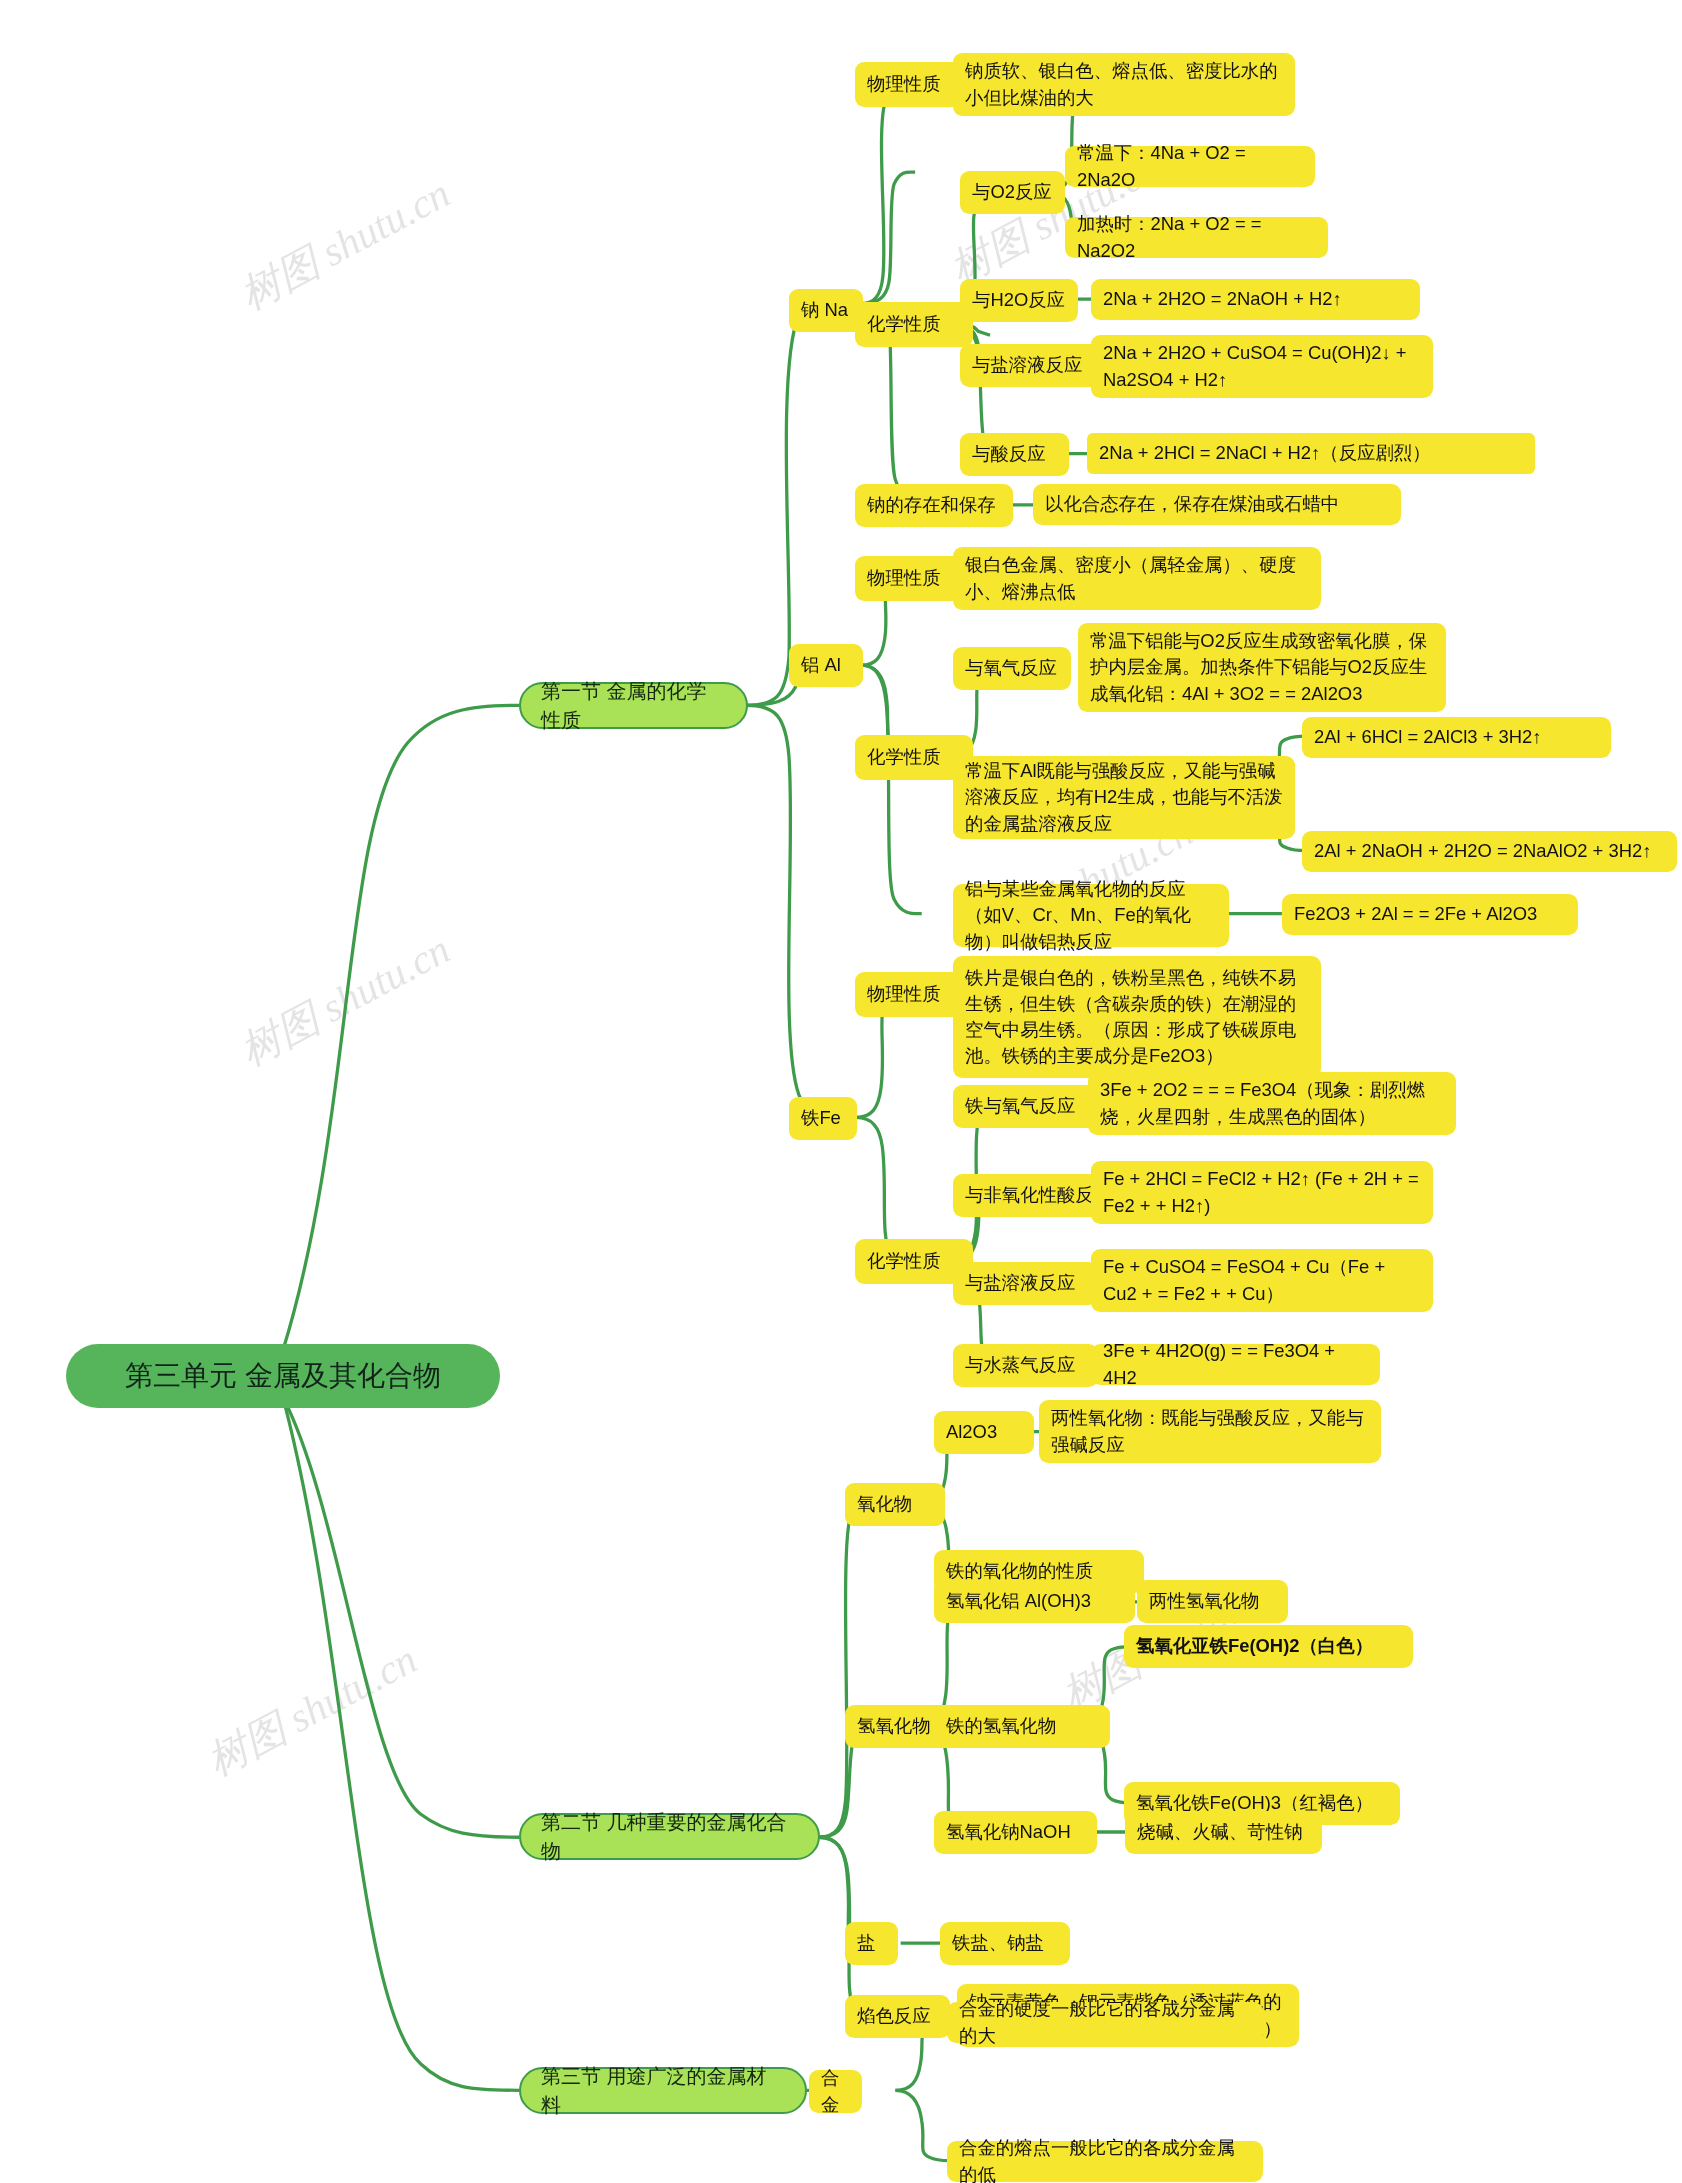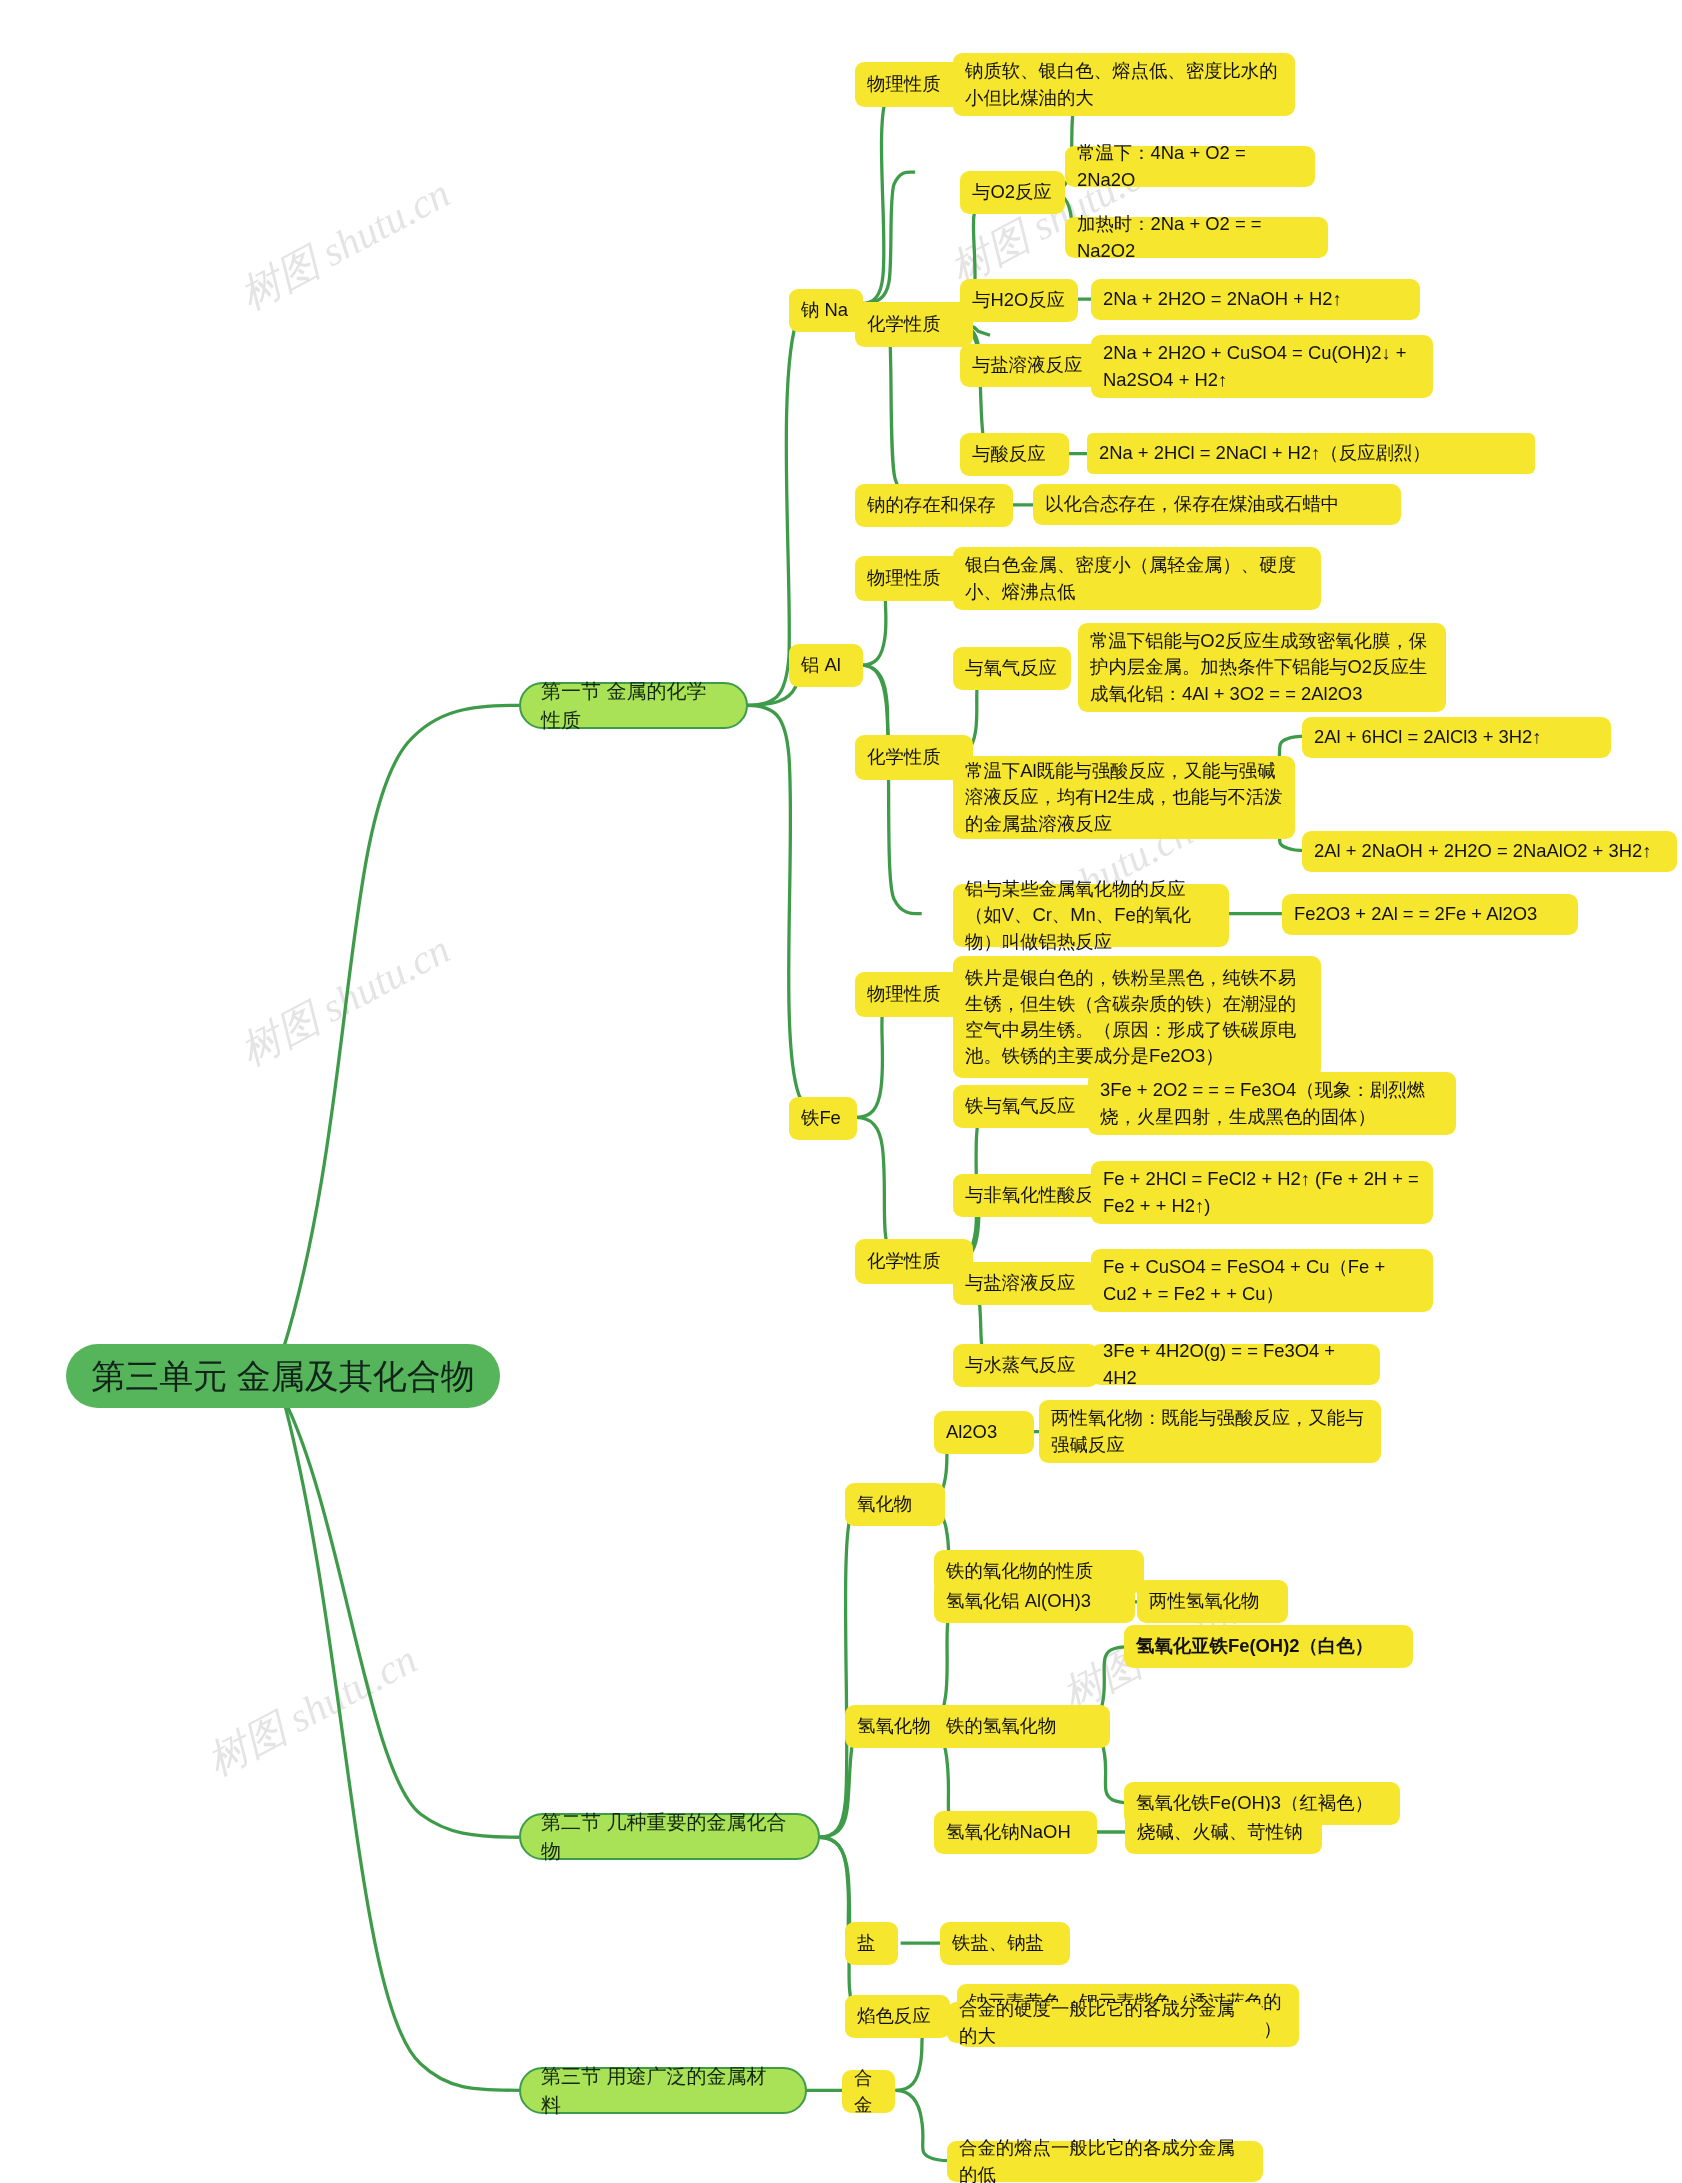--- a/index.html
+++ b/index.html
@@ -3,21 +3,21 @@
 <meta charset="utf-8">
 <style>
   html,body{margin:0;padding:0;background:#ffffff;}
   body{font-family:"Liberation Sans","DejaVu Sans",sans-serif;}
   #canvas{position:relative;width:1683px;height:2183px;background:#ffffff;overflow:hidden;}
   #links{position:absolute;left:0;top:0;width:1683px;height:2183px;pointer-events:none;}
 
   .node{position:absolute;box-sizing:border-box;display:flex;align-items:center;
         border-radius:9.2px;padding:8px 12px;line-height:1.42;color:#111111;}
   .leaf{background:#F7E62E;font-size:18.4px;}
-  .root{background:#56B45A;border-radius:46px;font-size:34px;color:#10241a;
+  .root{background:#56B45A;border-radius:46px;font-size:28px;color:#10241a;
         justify-content:center;padding:13px 22.4px;}
   .sect{background:#A9E157;border:2.6px solid #3E9B4A;border-radius:39px;font-size:20px;
         color:#14290f;justify-content:center;padding:8px 20px;}
 
   .wm{position:absolute;color:rgba(120,120,120,0.20);font-size:41px;
       font-family:"Liberation Serif","DejaVu Serif",serif;font-style:italic;
       transform:rotate(-28deg);white-space:nowrap;pointer-events:none;user-select:none;}
 </style>
 </head>
 <body>
@@ -199,18 +199,18 @@
 
   <div class="node leaf" style="left:934px;top:1811px;width:163px;height:43px;">氢氧化钠NaOH</div>
   <div class="node leaf" style="left:1125px;top:1811px;width:197px;height:43px;">烧碱、火碱、苛性钠</div>
 
   <div class="node leaf" style="left:845px;top:1922px;width:53px;height:43px;">盐</div>
   <div class="node leaf" style="left:940px;top:1922px;width:130px;height:43px;">铁盐、钠盐</div>
 
   <div class="node leaf" style="left:845px;top:1995px;width:105px;height:43px;">焰色反应</div>
   <div class="node leaf" style="left:957px;top:1984px;width:342px;height:63px;">钠元素黄色、钾元素紫色（透过蓝色的钴玻璃观察，以排除钠的焰色的干扰）</div>
 
-  <div class="node leaf" style="left:842px;top:2070px;width:53px;height:43px;">合金</div>
+  <div class="node leaf" style="left:809px;top:2070px;width:53px;height:43px;">合金</div>
   <div class="node leaf" style="left:947px;top:2002px;width:316px;height:41px;">合金的硬度一般比它的各成分金属的大</div>
   <div class="node leaf" style="left:947px;top:2141px;width:316px;height:41px;">合金的熔点一般比它的各成分金属的低</div>
 
 </div>
 
 
 </body></html>

